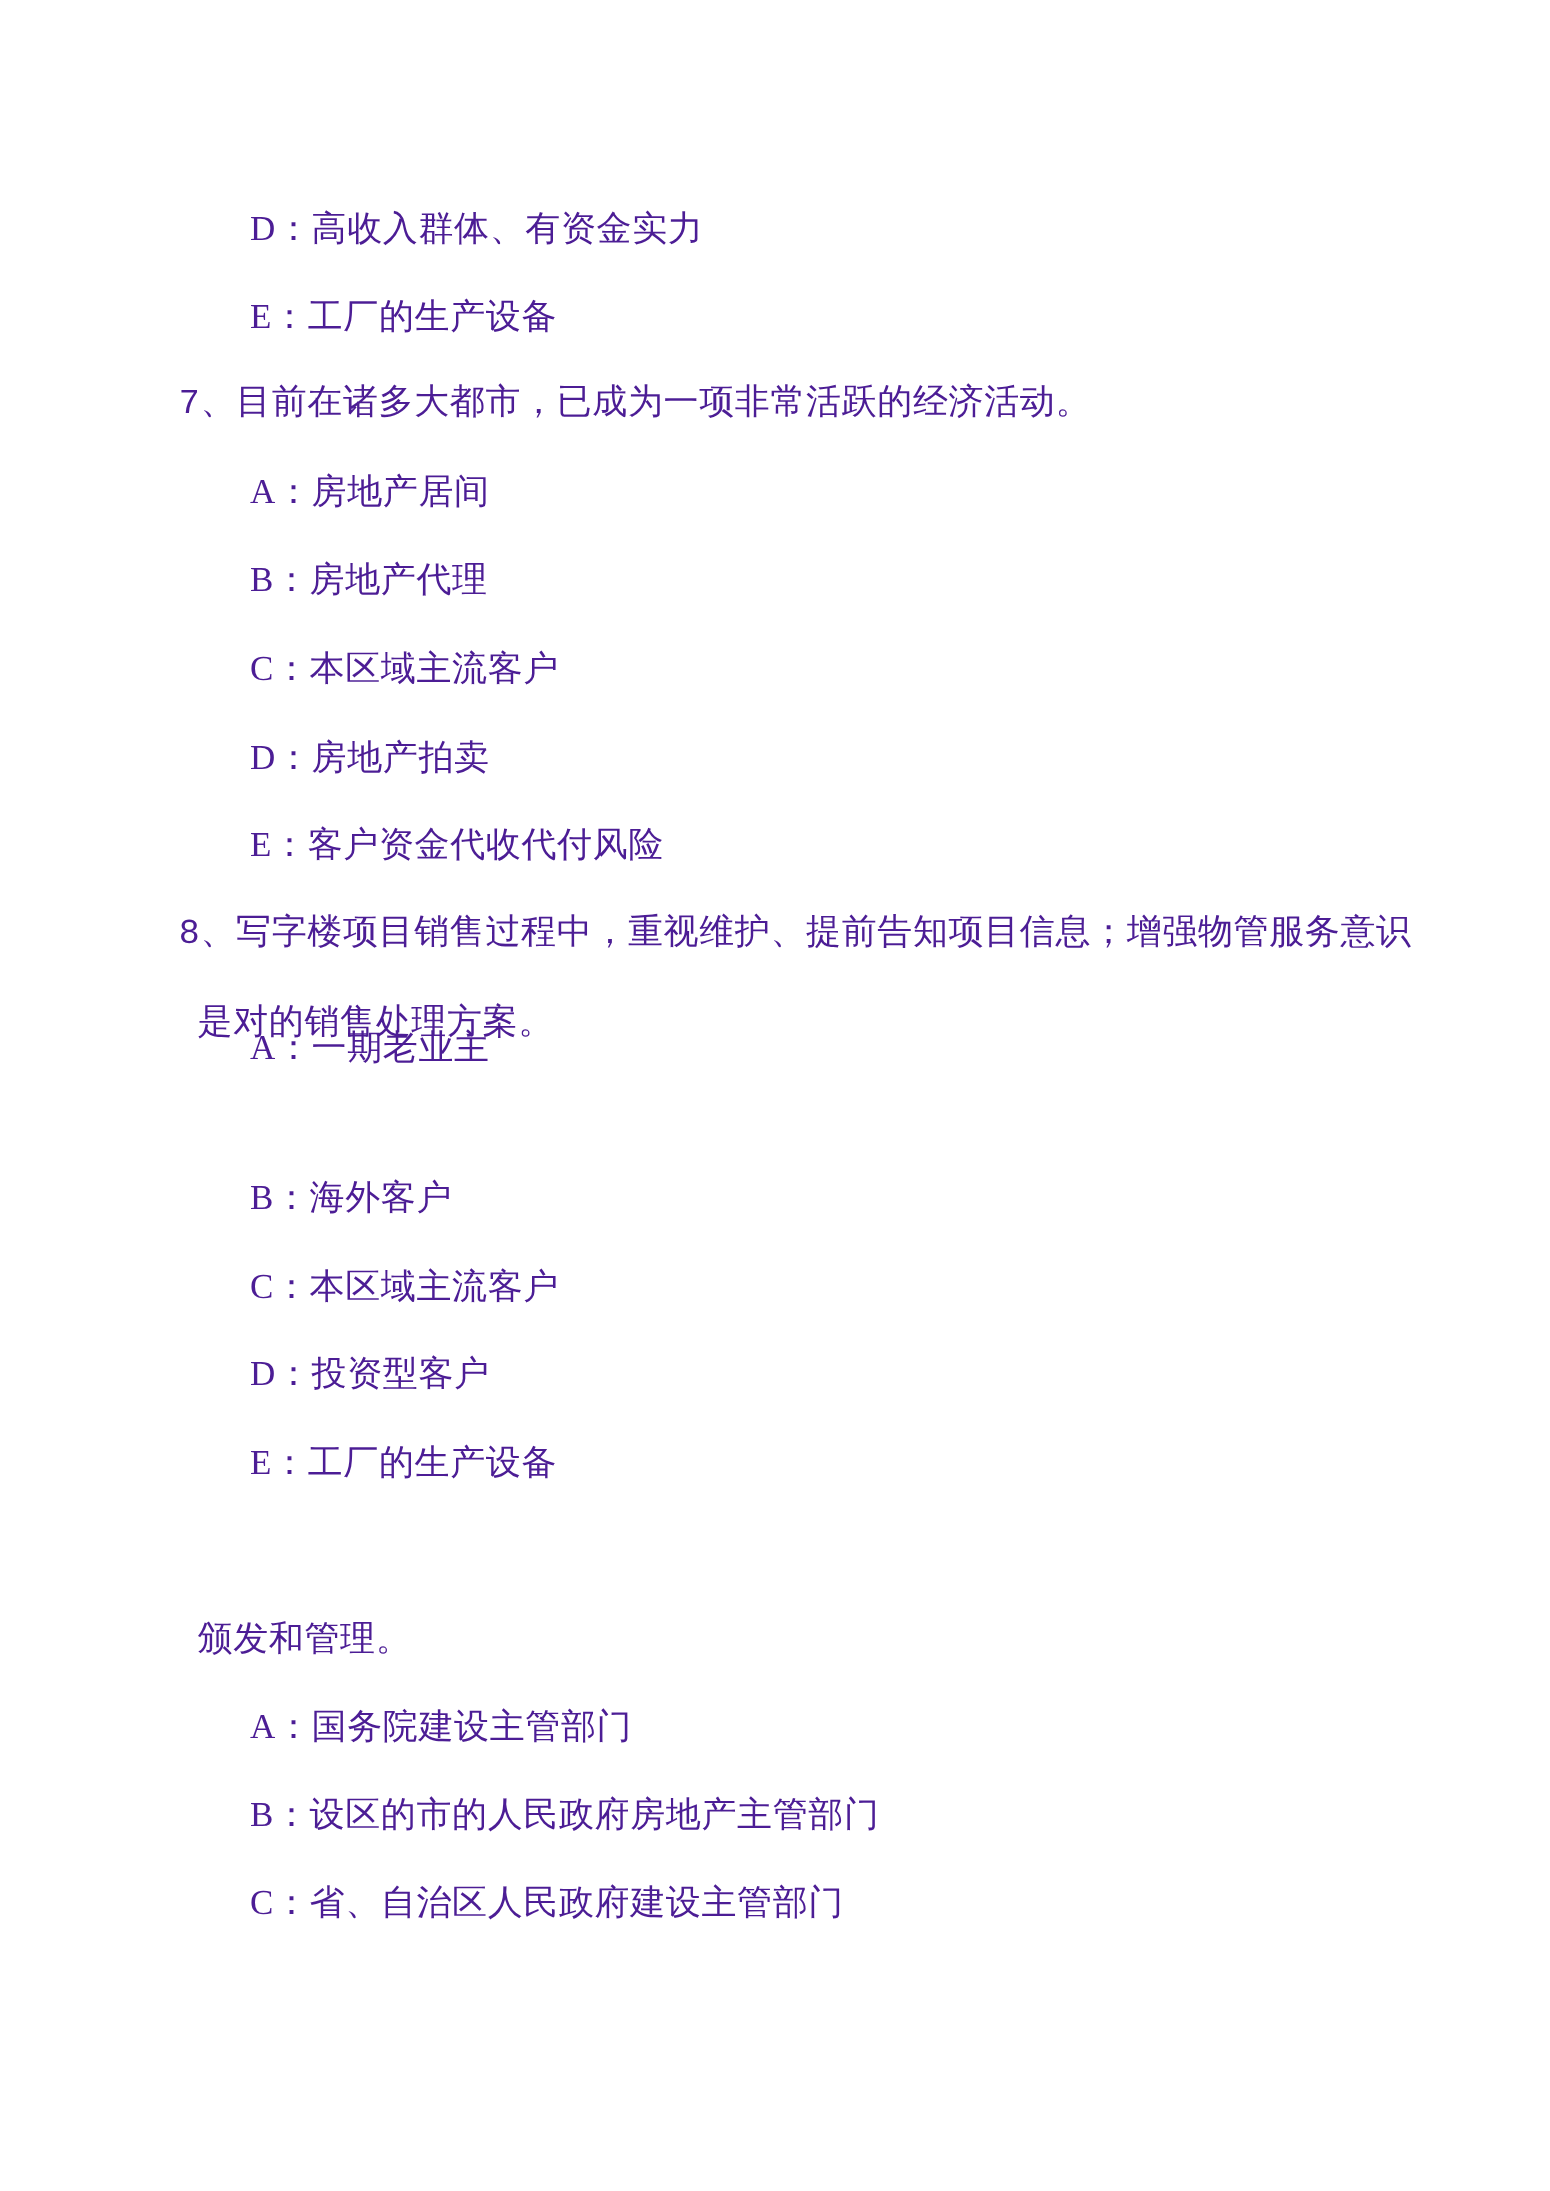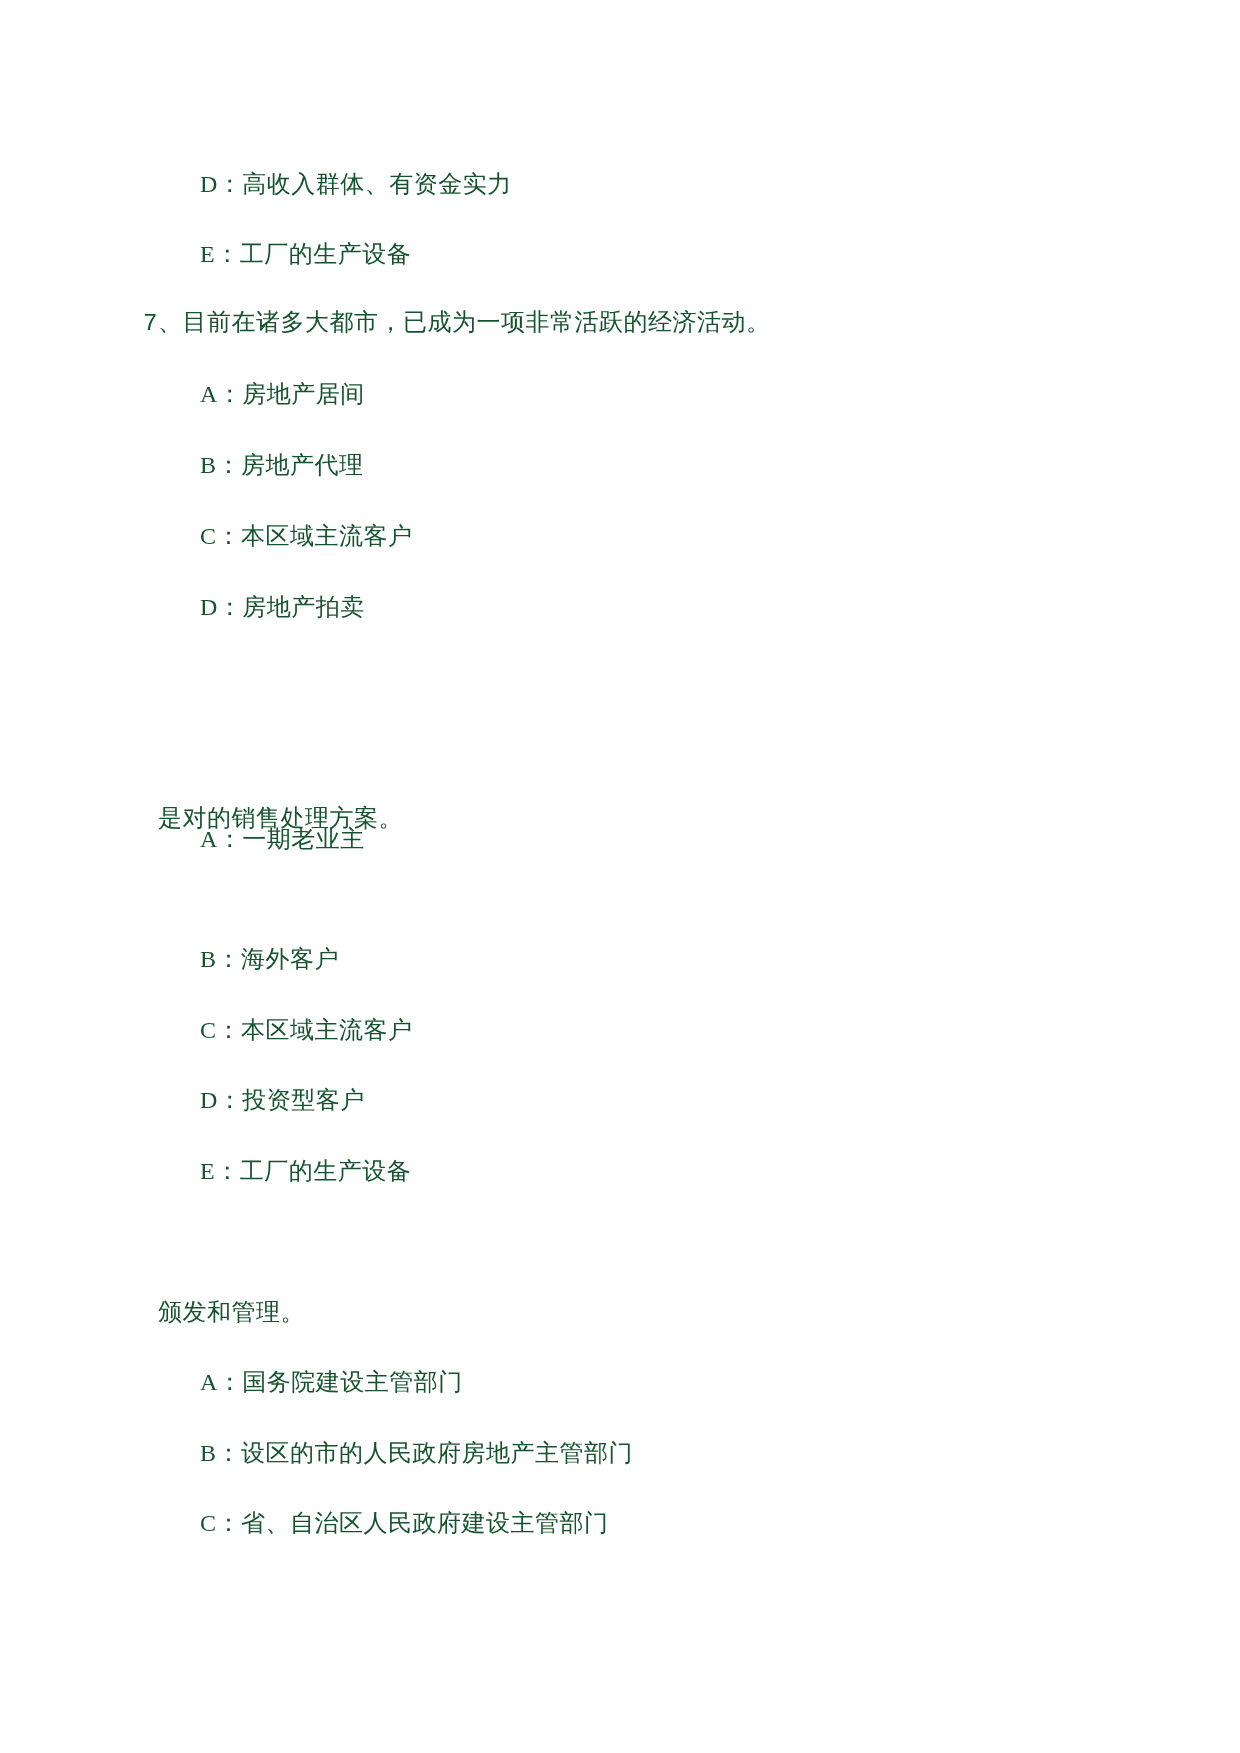--- a/index.html
+++ b/index.html
@@ -11,40 +11,42 @@
     position: relative;
     width: 1240px;
     height: 1753px;
     background: #ffffff;
     overflow: hidden;
     font-family: "Liberation Serif", "DejaVu Serif", serif;
   }
   .line {
     position: absolute;
     white-space: nowrap;
-    font-size: 24px;
+    font-size: 28px;
     line-height: 30px;
     letter-spacing: 0.5px;
-    color: #14532d;
+    color: #4c1d95;
   }
   .line.question { left: 143px; font-family: Liberation Mono, monospace; }
   .line.continuation { left: 158px; text-align: center; }
   .line.option { left: 200px; }
 </style>
 </head>
 <body>
 
 <div class="page">
   <div class="line option" style="top:169px">D：高收入群体、有资金实力</div>
   <div class="line option" style="top:239px">E：工厂的生产设备</div>
   <div class="line question" style="top:309px">7、目前在诸多大都市，已成为一项非常活跃的经济活动。</div>
   <div class="line option" style="top:379px">A：房地产居间</div>
   <div class="line option" style="top:450px">B：房地产代理</div>
   <div class="line option" style="top:521px">C：本区域主流客户</div>
   <div class="line option" style="top:592px">D：房地产拍卖</div>
+  <div class="line option" style="top:662px">E：客户资金代收代付风险</div>
+  <div class="line question" style="top:733px">8、写字楼项目销售过程中，重视维护、提前告知项目信息；增强物管服务意识</div>
   <div class="line continuation" style="top:803px">是对的销售处理方案。</div>
   <div class="line option" style="top:824px">A：一期老业主</div>
   <div class="line option" style="top:944px">B：海外客户</div>
   <div class="line option" style="top:1015px">C：本区域主流客户</div>
   <div class="line option" style="top:1085px">D：投资型客户</div>
   <div class="line option" style="top:1156px">E：工厂的生产设备</div>
   <div class="line continuation" style="top:1297px">颁发和管理。</div>
   <div class="line option" style="top:1367px">A：国务院建设主管部门</div>
   <div class="line option" style="top:1508px">C：省、自治区人民政府建设主管部门</div>
   <div class="line option" style="top:1438px">B：设区的市的人民政府房地产主管部门</div>

